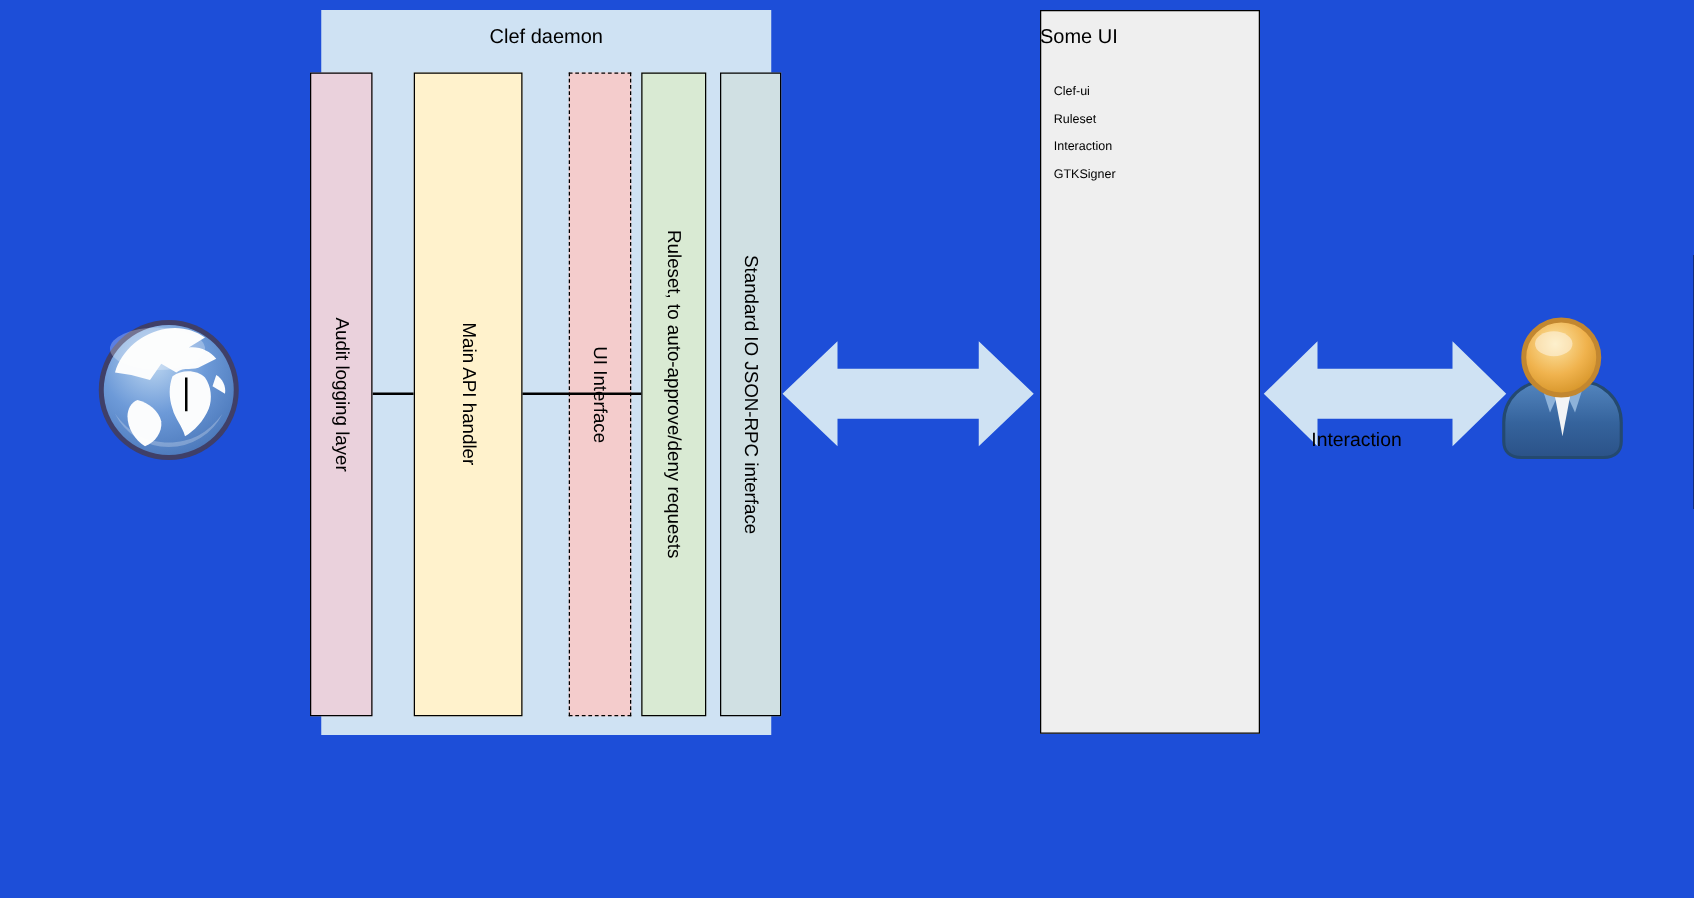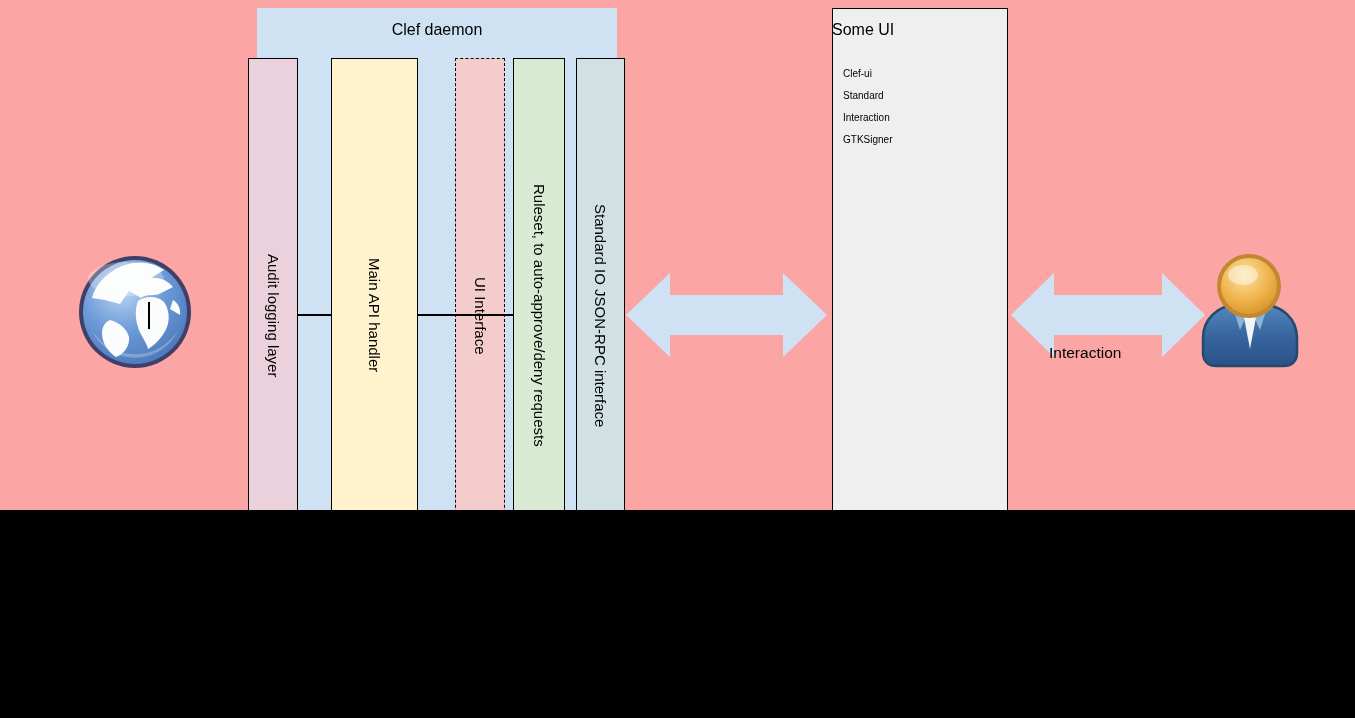--- a/index.html
+++ b/index.html
@@ -1,20 +1,20 @@
 <!DOCTYPE html>
 <html><head>
 <meta charset="utf-8">
 <style>
   html, body { margin: 0; padding: 0; background: #000; }
   .canvas {
     position: relative;
     width: 1355px;
-    height: 510px;
-    background: #fca5a5;
+    height: 718px;
+    background: #1d4ed8;
     font-family: "Liberation Sans", sans-serif;
     color: #000;
     overflow: hidden;
   }
   .abs { position: absolute; }
 
   
   .daemon-box {
     left: 257px; top: 8px;
     width: 360px; height: 580px;
@@ -138,21 +138,21 @@
   </div>
 
   <svg class="abs arrow-left-svg" width="203" height="86" viewBox="0 0 203 86">
     <polygon points="1,43 45,1 45,23 158,23 158,1 202,43 158,85 158,63 45,63 45,85" fill="#cfe2f3"></polygon>
   </svg>
 
   <div class="abs someui-box"></div>
   <div class="abs someui-title">Some UI</div>
   <div class="abs someui-list">
     <div>Clef-ui</div>
-    <div>Standard</div>
+    <div>Ruleset</div>
     <div>Interaction</div>
     <div>GTKSigner</div>
   </div>
 
   <svg class="abs arrow-right-svg" width="196" height="86" viewBox="0 0 196 86">
     <polygon points="1,43 44,1 44,23 152,23 152,1 195,43 152,85 152,63 44,63 44,85" fill="#cfe2f3"></polygon>
   </svg>
   <div class="abs arrow-label arrow-label-right">Interaction</div>
 
   <svg class="abs person-svg" width="100" height="118" viewBox="0 0 100 118">

